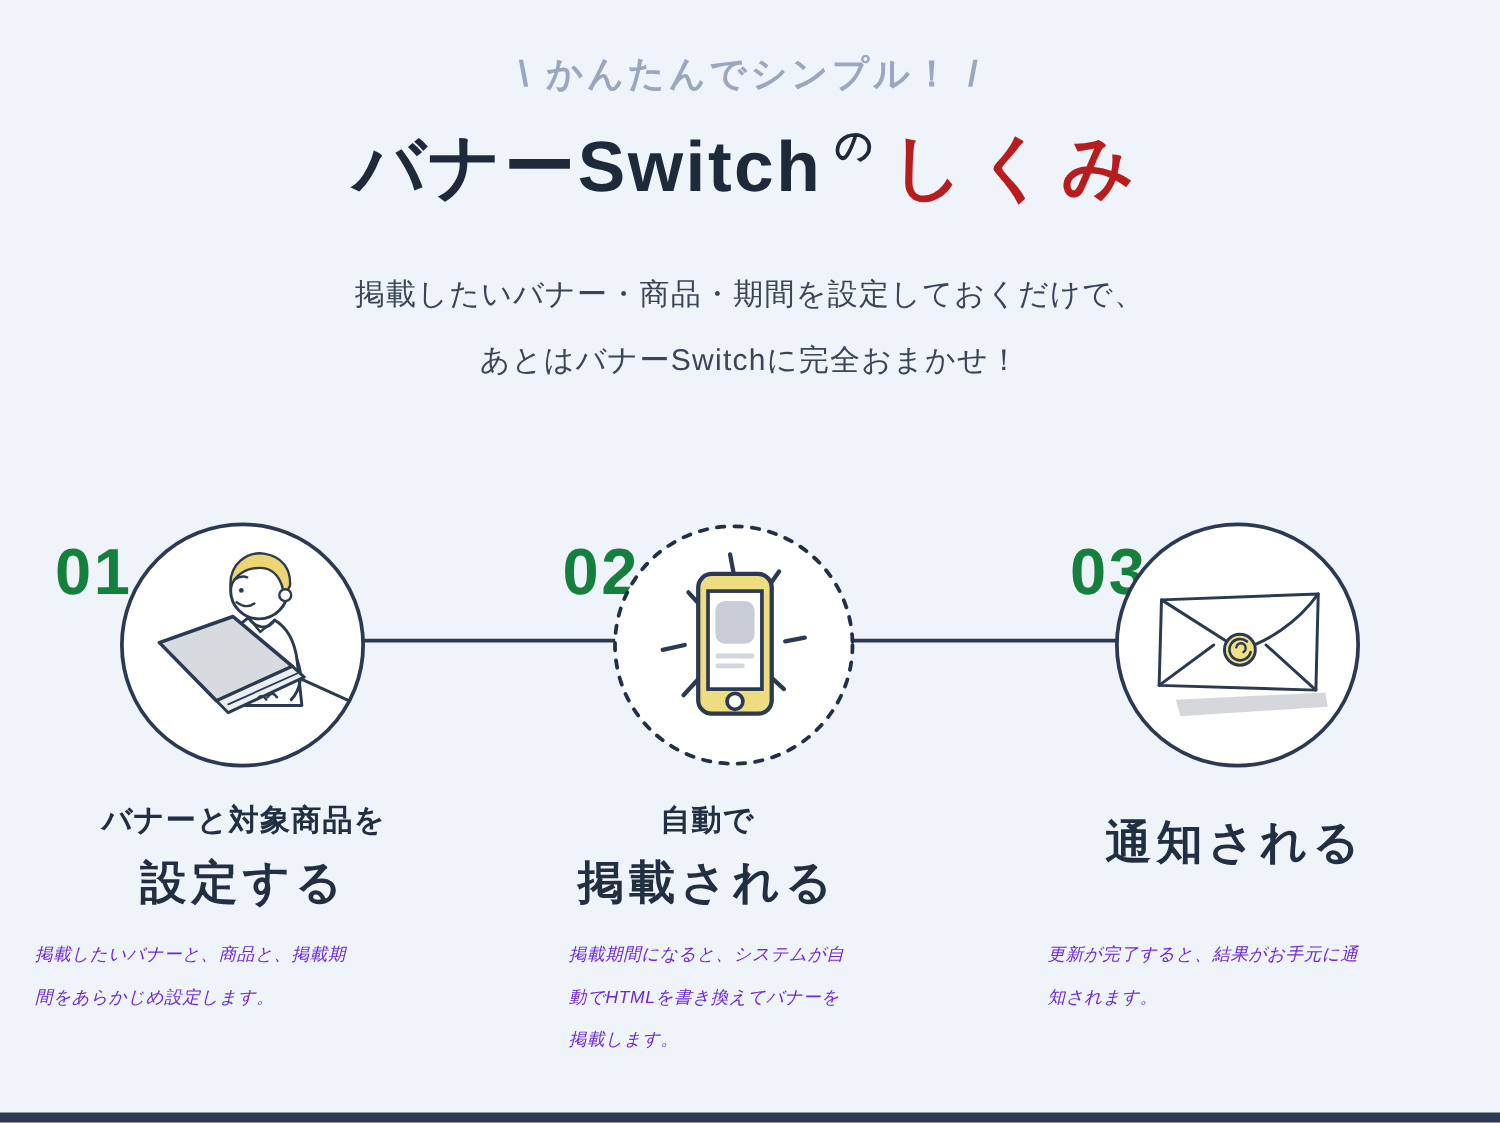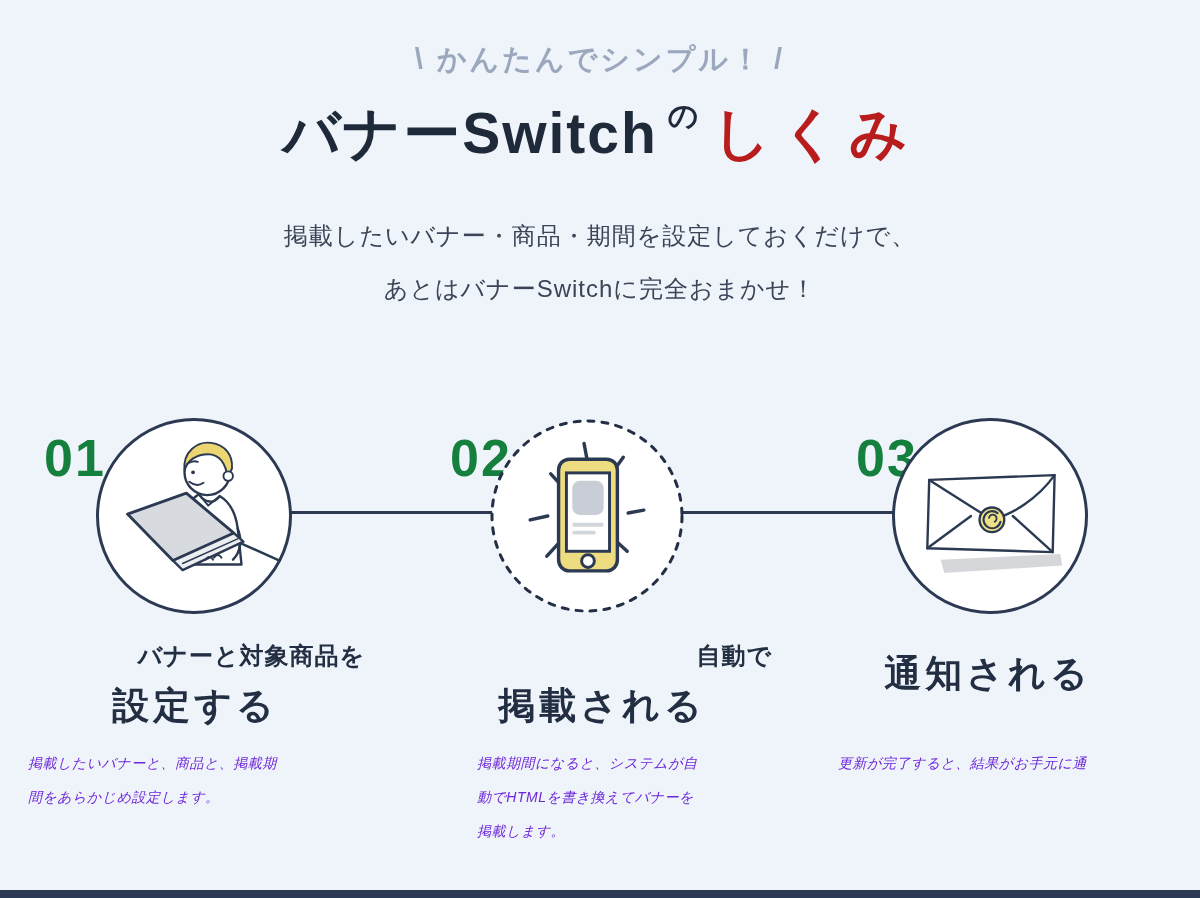--- a/index.html
+++ b/index.html
@@ -40,30 +40,30 @@
   .step-number{
     position:absolute;top:412px;font-size:52px;font-weight:800;color:#15803d;letter-spacing:2px;margin-top:16px;
   }
   .n1{left:44px;}
   .n2{left:450px;}
   .n3{left:856px;}
   .step-heading{
     position:absolute;top:640px;width:340px;text-align:center;color:#222e42;
   }
   .h1{left:25px;}
-  .h2{left:432px;}
+  .h2{left:396px;}
   .h3{left:818px;}
-  .step-heading .small{font-size:24px;font-weight:800;letter-spacing:1px;text-align:right;}
+  .step-heading .small{font-size:24px;font-weight:800;letter-spacing:1px;}
   .step-heading .large{font-size:37px;font-weight:800;letter-spacing:4px;margin-top:9px;}
   .step-desc{
     position:absolute;top:746px;font-size:14px;color:#6d28d9;line-height:2.44;letter-spacing:0.5px;font-style:italic;
   }
   .step-desc span{display:block;white-space:nowrap;}
   .d1{left:28px;}
-  .d2{left:477px;}
+  .d2{left:455px;}
   .d3{left:838px;}
   .footer-bar{
     position:absolute;left:0;bottom:0;width:100%;height:8px;background:#2c3a55;
   }
 </style>
 </head>
 <body>
 
 <div class="tagline">\ かんたんでシンプル！ /</div>
 
@@ -165,15 +165,16 @@
   <span>掲載したいバナーと、商品と、掲載期</span>
   <span>間をあらかじめ設定します。</span>
 </div>
 <div class="step-desc d2">
   <span>掲載期間になると、システムが自</span>
   <span>動でHTMLを書き換えてバナーを</span>
   <span>掲載します。</span>
 </div>
 <div class="step-desc d3">
   <span>更新が完了すると、結果がお手元に通</span>
+  <span>知されます。</span>
 </div>
 
 <div class="footer-bar"></div>
 
 </body></html>

